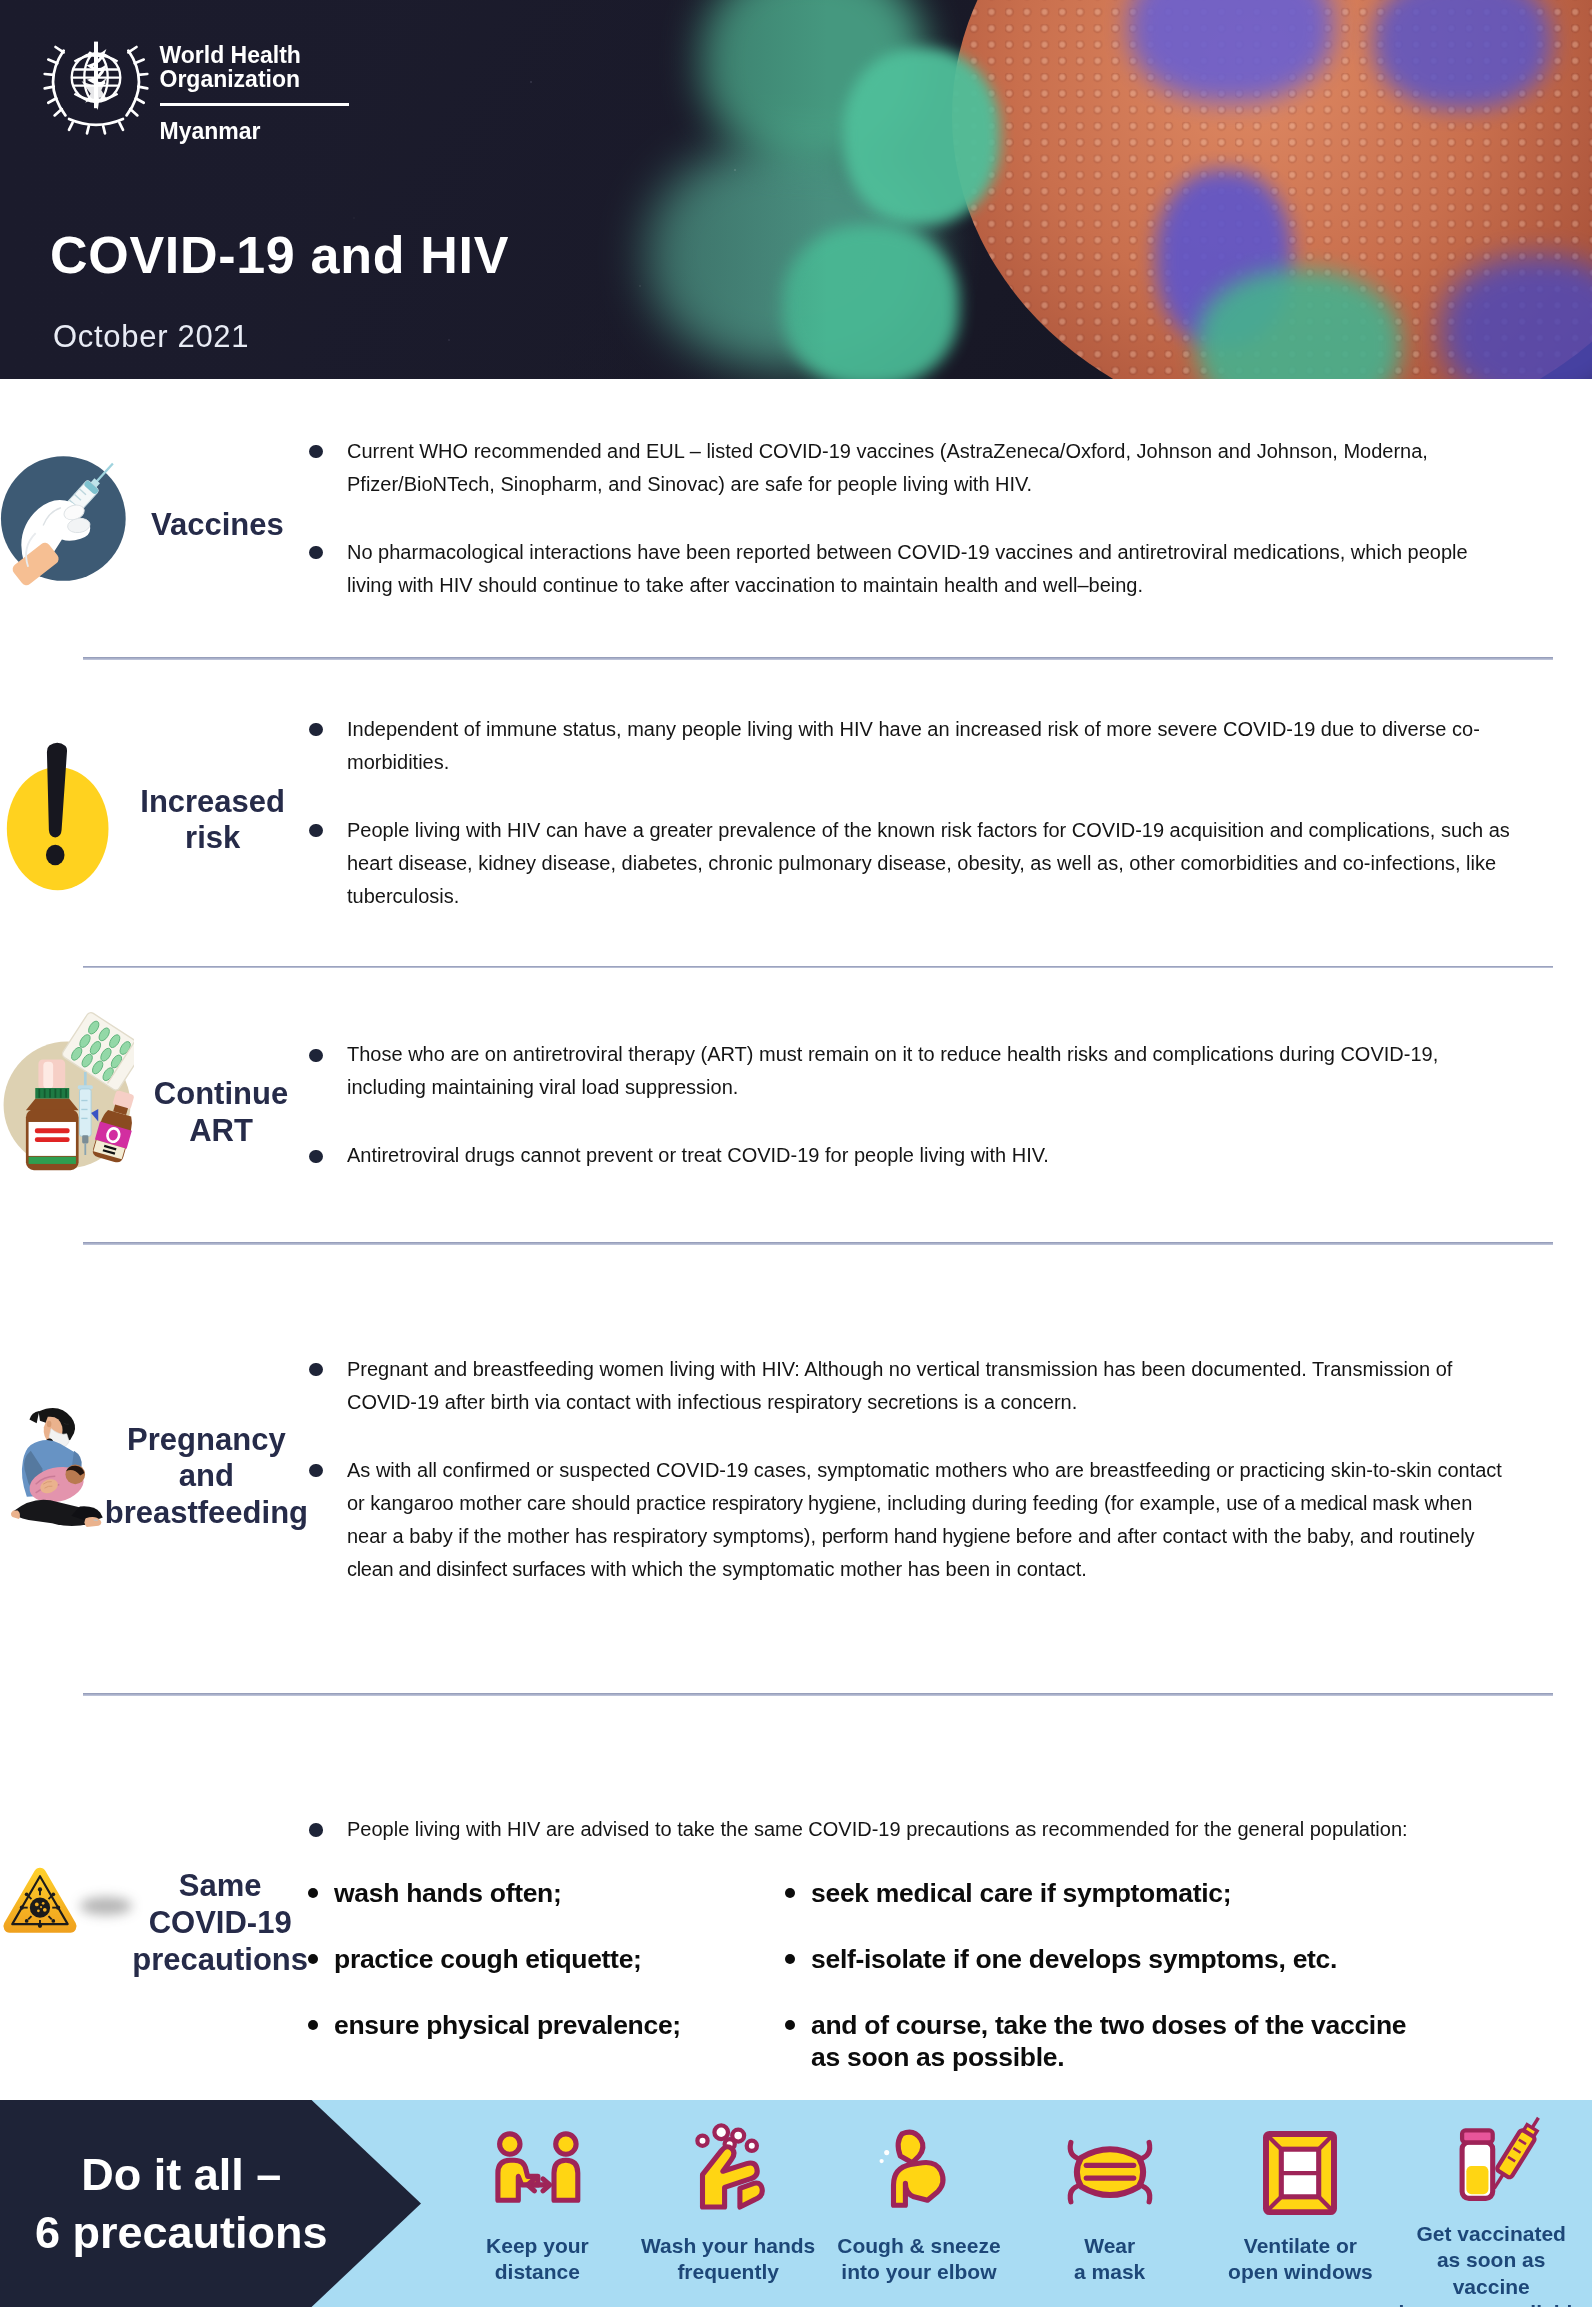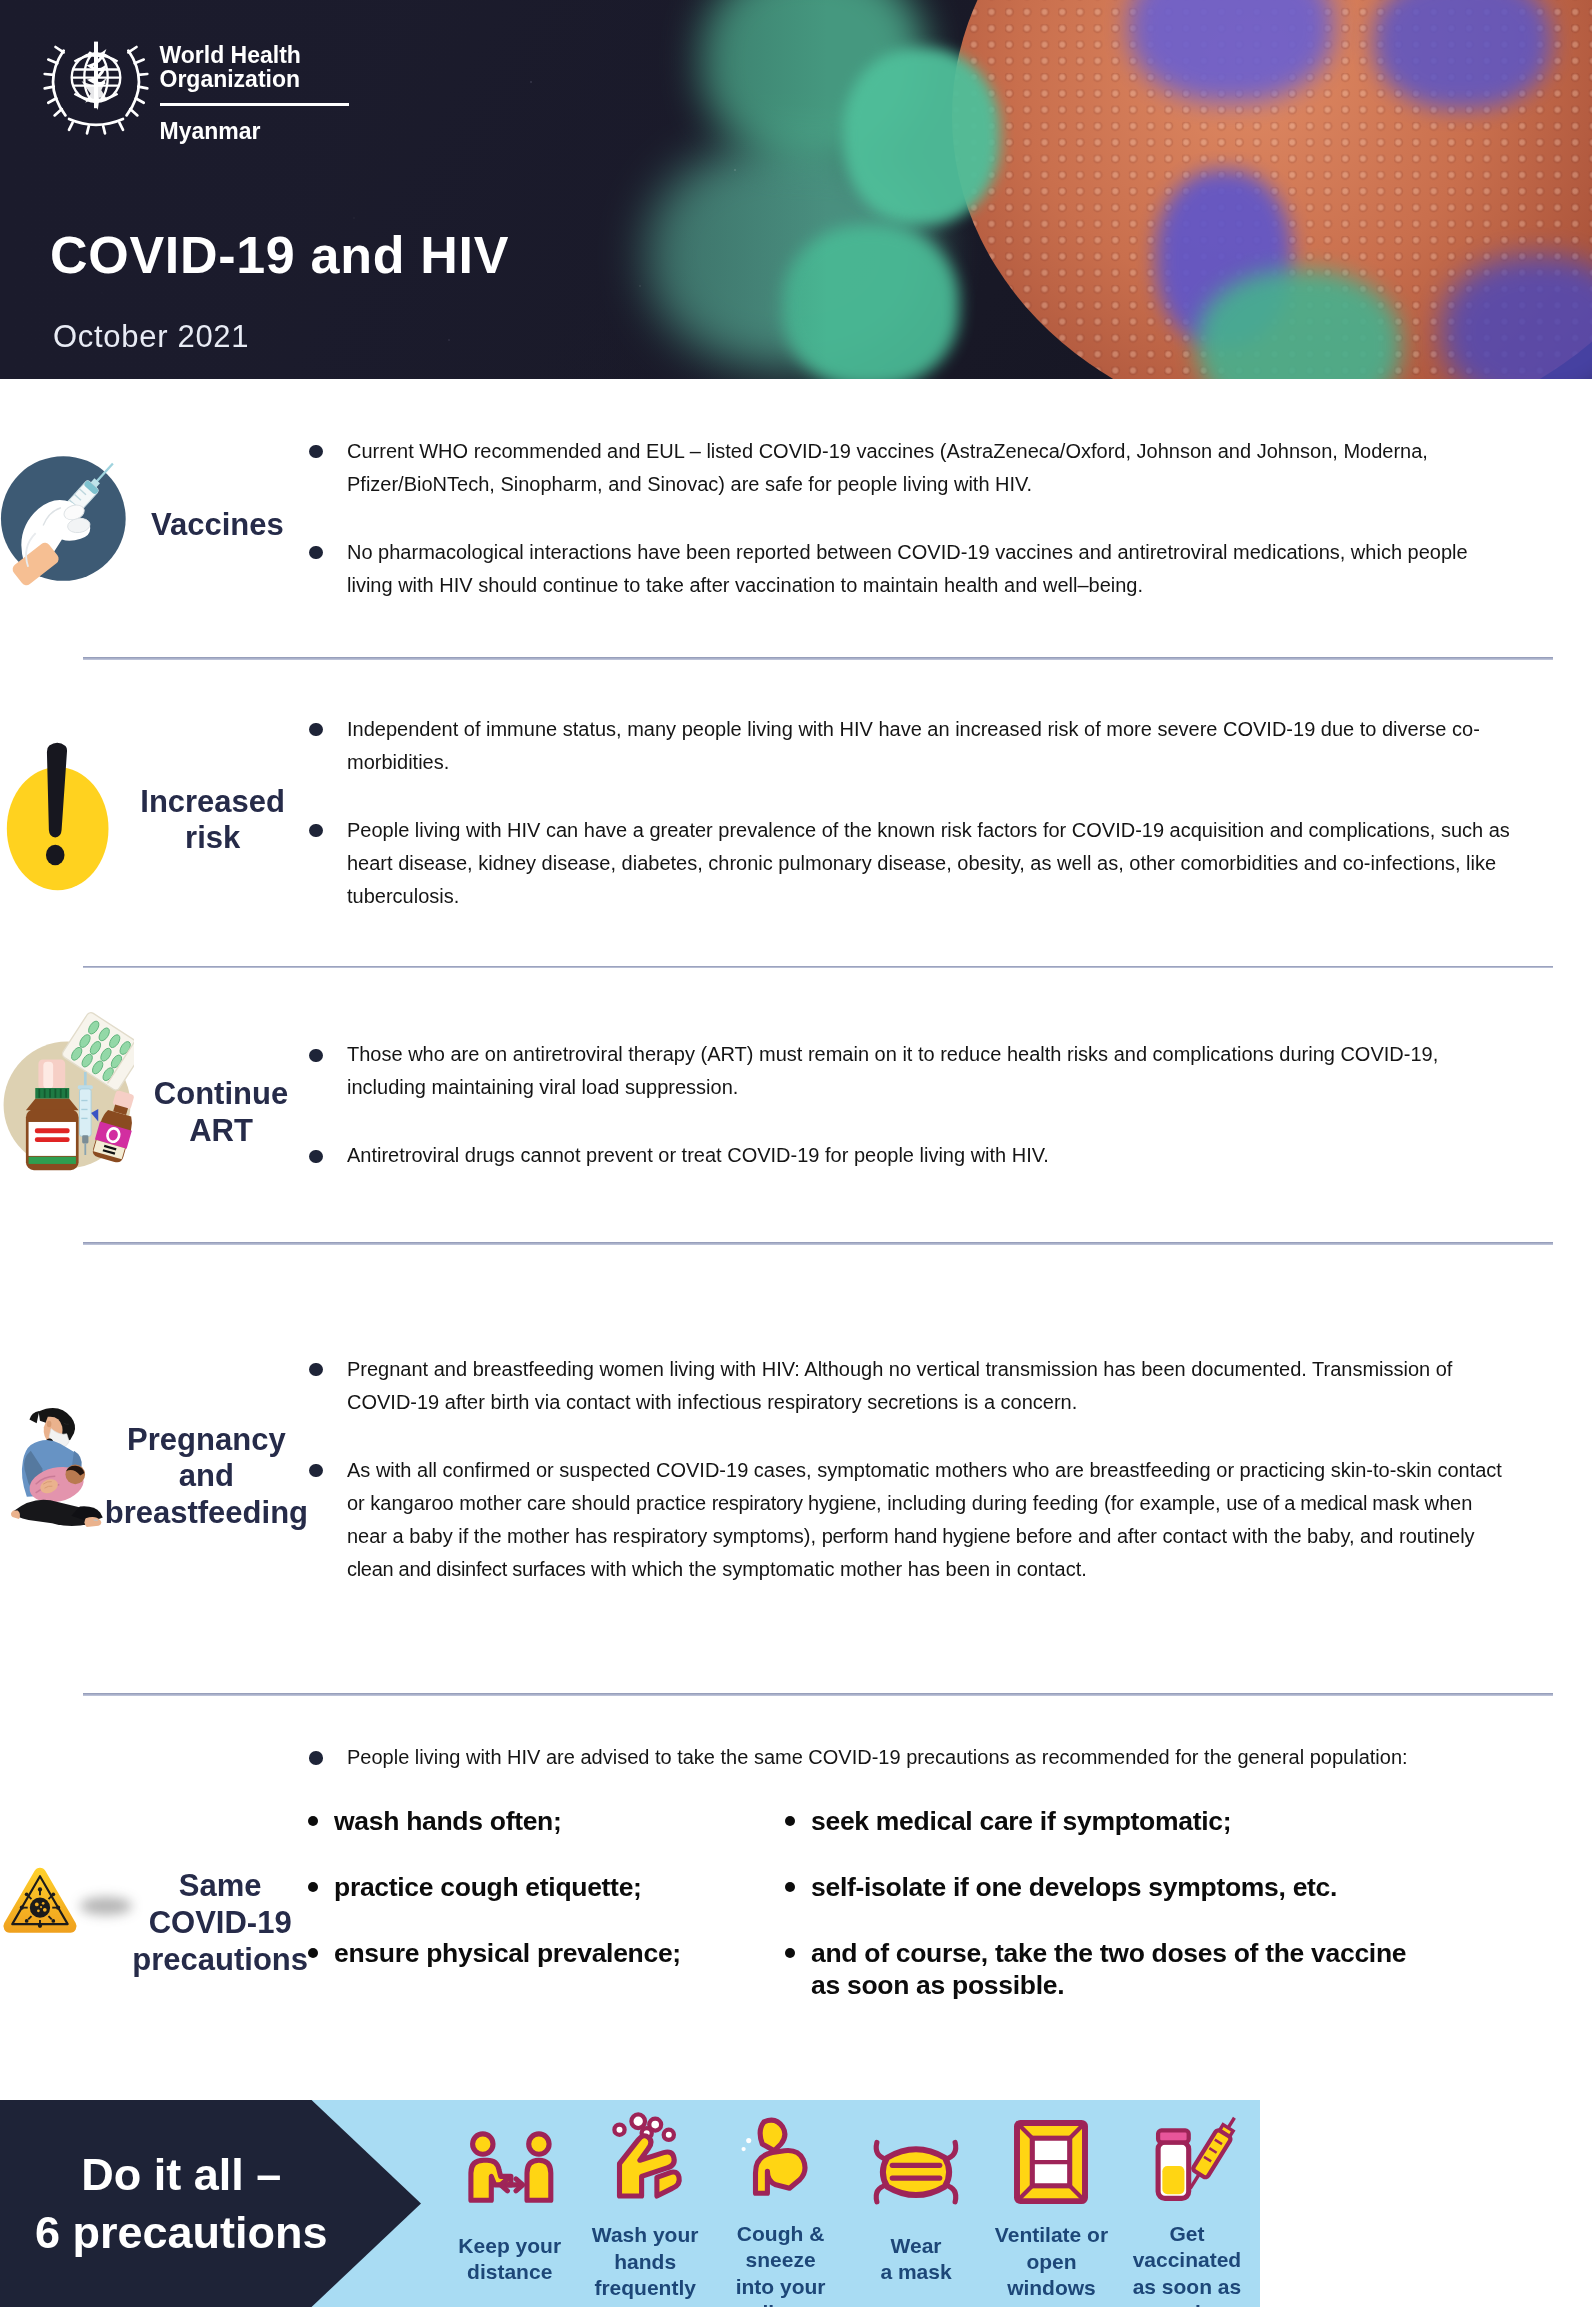--- a/index.html
+++ b/index.html
@@ -52,34 +52,34 @@
   ul.bullets li{position:relative;padding-left:39px;font-size:20px;line-height:33px;color:#151515;white-space:pre-line;}
   ul.bullets li + li{margin-top:35px;}
   ul.bullets li:before{content:"";position:absolute;left:1.4px;top:10.2px;width:13.6px;height:13.6px;border-radius:50%;background:#1e2438;}
   ul.bullets strong{font-weight:400;letter-spacing:-0.3px;margin-top:25px;}
   hr.divider{border:none;height:2.7px;margin:0 39px 0 83px;background:linear-gradient(#8e96b4,#c4cade);}
   .s1{height:278px;}
   .s2{height:306px;}
   .s3{height:274px;}
   .s4{height:448px;}
   .s5{height:377px;}
-  .s5 .content{justify-content:flex-start;padding-top:45px;}
+  .s5 .content{justify-content:flex-end;padding-top:45px;}
   .s5 .rail{justify-content:flex-start;padding-top:34px;}
   .s5 .rail-label{margin-top:44px;}
   .tri-shadow{width:129px;height:17.7px;border-radius:50%;background:rgba(40,40,40,.35);filter:blur(6.1px);margin-top:9.5px;}
   .mini-cols{display:flex;margin-top:31px;}
   .mini-left{width:477px;margin-left:56px;}
   .mini-right{width:701px;margin-left:48px;margin-top:-33px;}
   ul.mini{list-style:none;margin:0;padding:0;}
   ul.mini li{position:relative;padding-left:26px;font-size:26.5px;font-weight:700;letter-spacing:-0.3px;line-height:32px;color:#0c0c0c;white-space:pre-line;}
   ul.mini li + li{margin-top:34px;}
   ul.mini li:before{content:"";position:absolute;left:0;top:11px;width:10.2px;height:10.2px;border-radius:50%;background:#0c0c0c;}
 
   
-  .footer{position:absolute;left:0;bottom:0;width:1260px;height:207px;background:#a9dcf3;}
+  .footer{position:absolute;left:0;bottom:0;width:1592px;height:207px;background:#a9dcf3;}
   .arrow{position:absolute;left:0;top:0;width:421px;height:100%;background:#1e2337;
     clip-path:polygon(0 0,74% 0,100% 50%,74% 100%,0 100%);}
   .arrow-text{position:absolute;left:17.7px;top:50%;transform:translateY(-50%);width:327px;text-align:center;color:#fff;font-size:45px;font-weight:700;line-height:1.3;z-index:2;}
   .p-items{position:absolute;left:442px;right:5.4px;top:9.5px;bottom:5.4px;display:flex;}
   .p-item{flex:1;display:flex;flex-direction:column;align-items:center;}
   .p-icon{height:114px;display:flex;align-items:flex-end;justify-content:center;}
   .p-label{margin-top:9.5px;font-size:21px;font-weight:700;color:#1d4778;line-height:1.26;text-align:center;white-space:pre-line;}
 </style>
 </head>
 <body>

